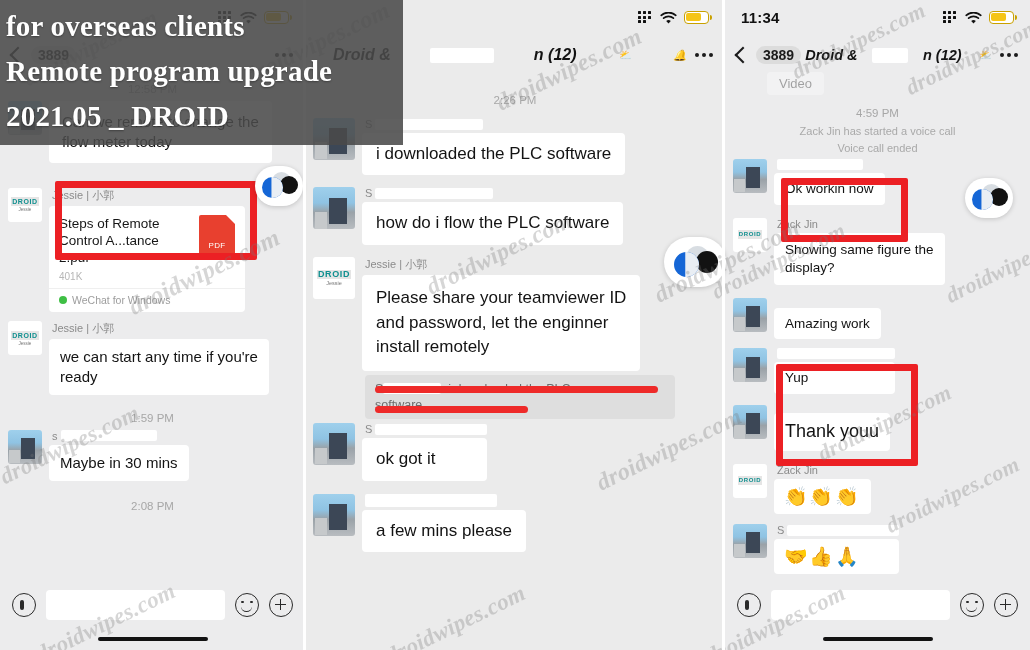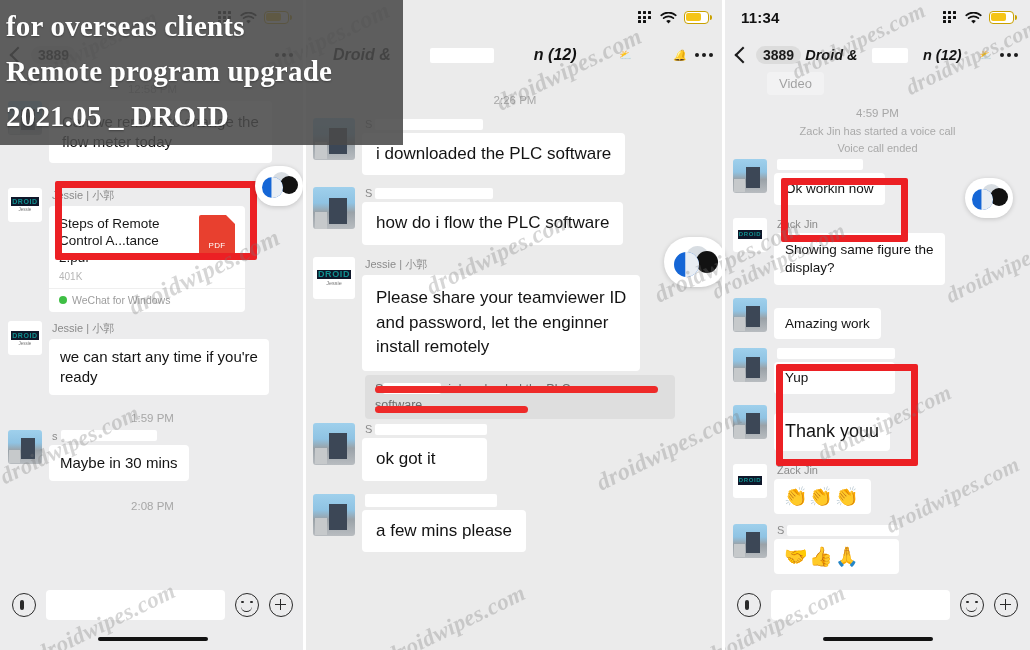--- a/index.html
+++ b/index.html
@@ -59,21 +59,21 @@
   .avatar{flex:0 0 auto;width:34px;height:34px;border-radius:3px;overflow:hidden;
     margin-right:7px;position:relative;background:#9fb6c9;}
   .avatar.photo{background:linear-gradient(180deg,#9fd0ec 0%,#8fc3e3 38%,#9aa2a8 60%,#b8bcc0 100%);}
   .avatar.photo:before{content:"";position:absolute;left:38%;top:24%;width:42%;height:62%;
     background:#3c4756;}
   .avatar.photo:after{content:"";position:absolute;left:4%;top:58%;width:30%;height:40%;
     background:#c6c9cb;}
   .avatar.droid{background:#ffffff;display:flex;flex-direction:column;align-items:center;
     justify-content:center;}
   .avatar.droid span{font-size:7px;font-weight:bold;color:#0f8f8f;letter-spacing:.6px;
-    background:#0f172a;padding:0 1px;line-height:9px;}
+    background:#e5e5e5;padding:0 1px;line-height:9px;}
   .avatar.droid em{font-size:4.5px;color:#777;font-style:normal;margin-top:1px;}
   .bubble-col{display:flex;flex-direction:column;min-width:0;max-width:78%;}
   .sender{font-size:11px;color:#8b8b8b;margin:0 0 3px 3px;display:flex;align-items:center;gap:3px;}
   .sender .redact{display:inline-block;background:#fff;height:11px;width:72px;border-radius:2px;}
   .bubble{background:#ffffff;border-radius:4px;padding:8px 11px;font-size:15px;
     color:#131313;line-height:1.32;box-shadow:0 0 0 rgba(0,0,0,0);word-wrap:break-word;}
   .bubble.emoji{font-size:19px;padding:5px 10px;letter-spacing:2px;}
   .quote{background:#dedede;border-radius:4px;padding:6px 10px;font-size:12.5px;
     color:#6d6d6d;line-height:1.3;margin:1px 0 4px 3px;max-width:80%;}
   .quote .redact{display:inline-block;background:#fff;height:11px;width:58px;

